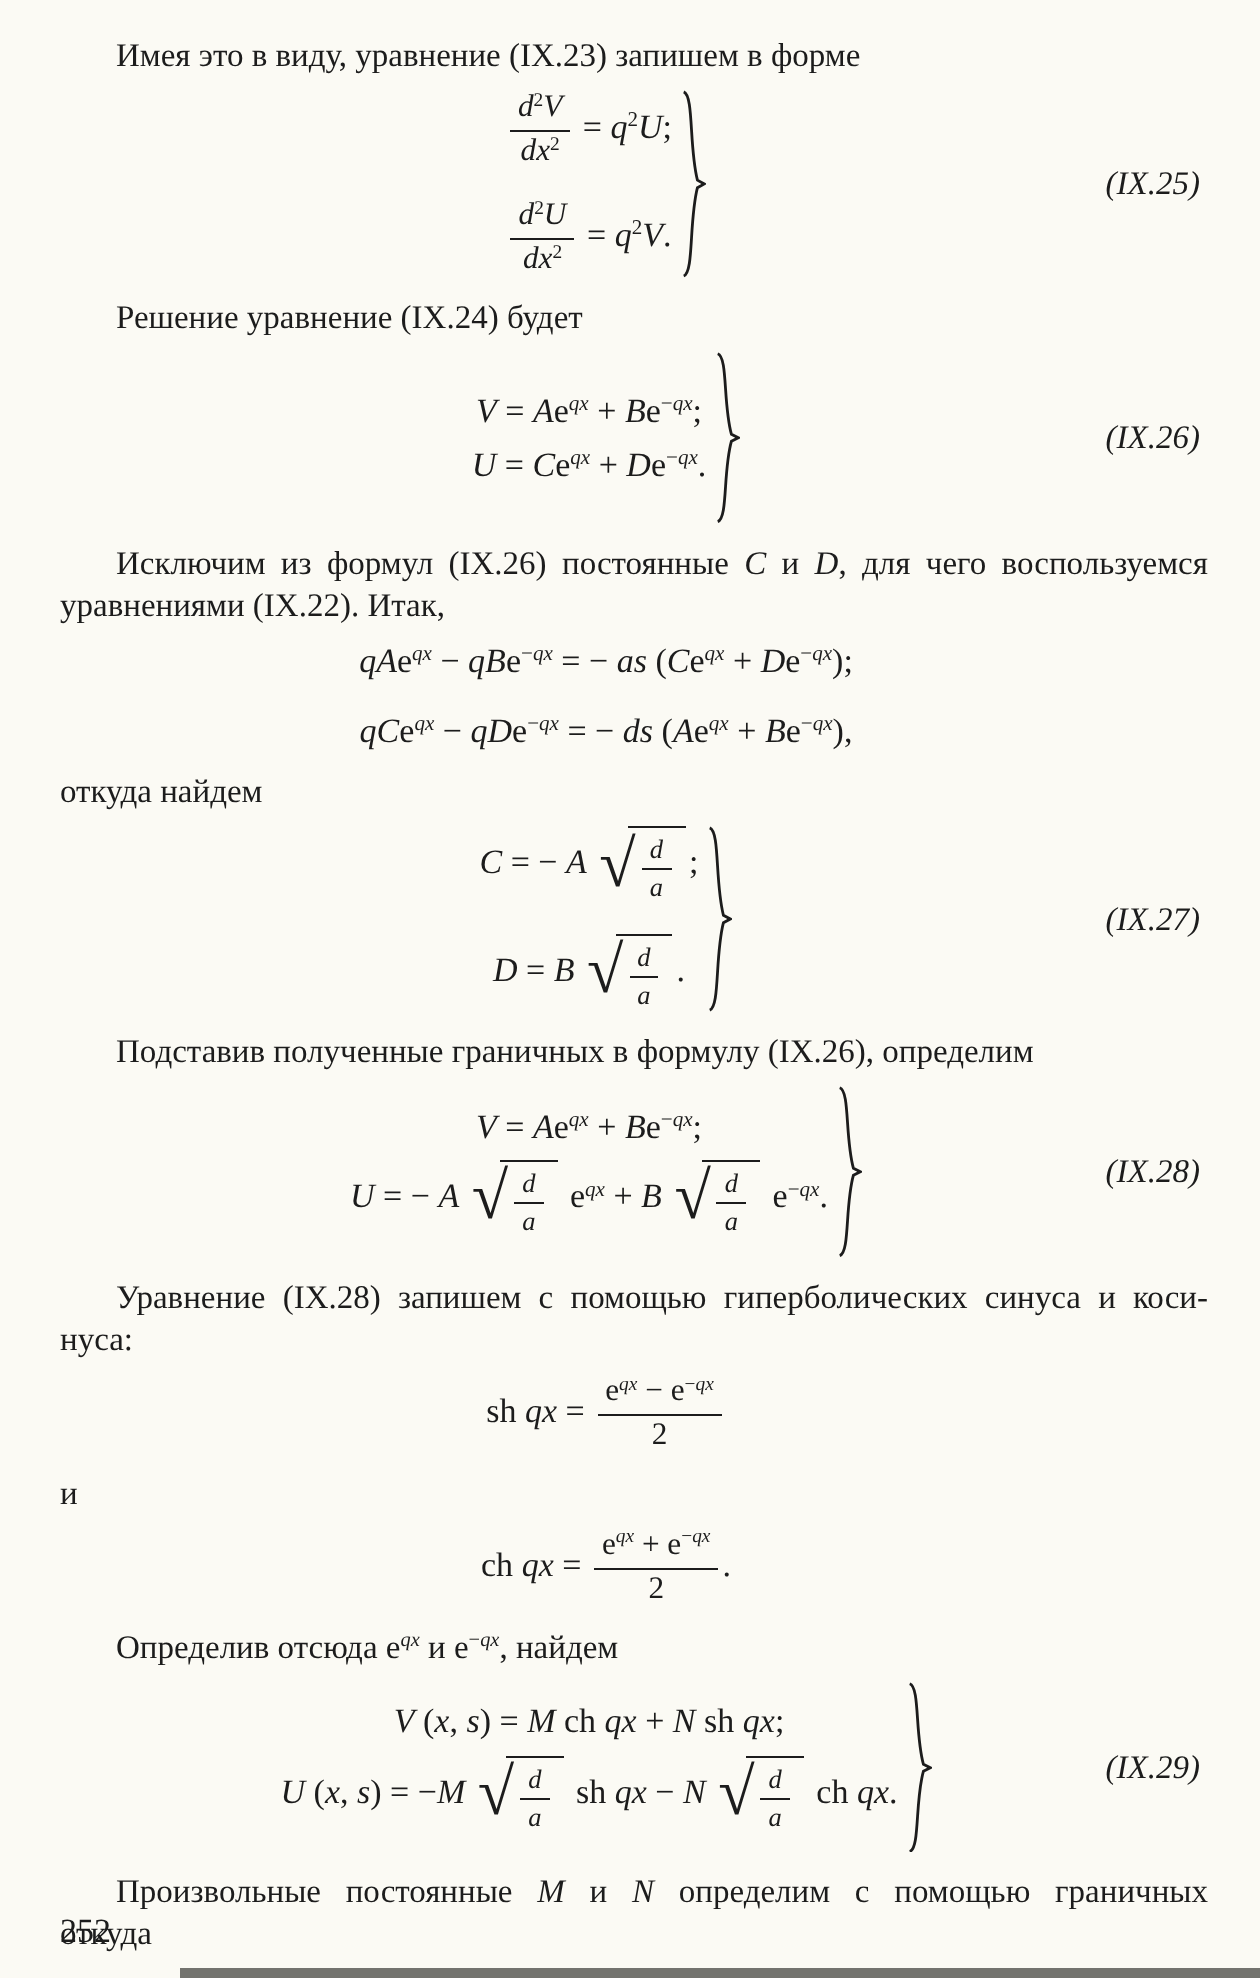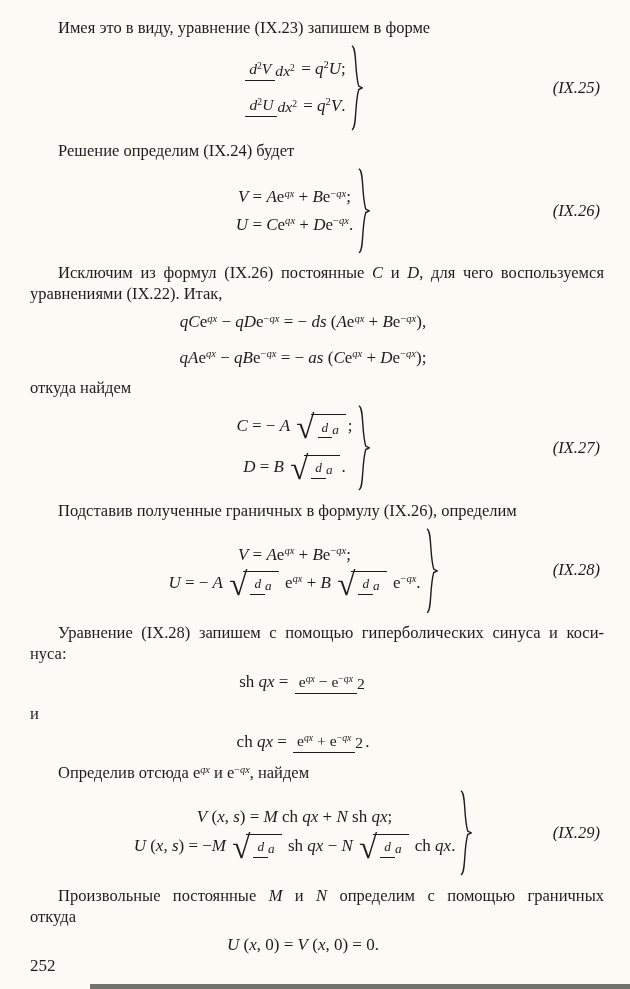--- a/index.html
+++ b/index.html
@@ -20,21 +20,21 @@
   
   .eqrow{position:relative;display:flex;justify-content:center;
     margin:7px 0 9px;font-size:17px;}
   .eqwrap{display:flex;align-items:stretch;transform:translateX(-14px);}
   .eqstack{display:flex;flex-direction:column;align-items:center;row-gap:6px;justify-content:center;}
   .eqstack.gap-wide{row-gap:14px;}
   .eqline{white-space:nowrap;line-height:1.25;}
   .eqlabel{position:absolute;right:4px;top:50%;transform:translateY(-50%);
     font-size:16.5px;font-style:italic;}
   
-  .frac{display:inline-flex;flex-direction:row;align-items:center;
+  .frac{display:inline-flex;flex-direction:column;align-items:center;
     vertical-align:middle;line-height:1.15;font-size:0.92em;margin:0 2px;}
   .frac .num{border-bottom:1.3px solid currentColor;padding:0 4px 2px;}
   .frac .den{padding-top:1px;}
   
   .sqrt{display:inline-flex;align-items:stretch;vertical-align:middle;margin:0 2px;}
   .sqrt .rad{display:flex;align-items:center;font-size:1.95em;line-height:0.8;
     font-style:italic;margin-right:-4px;}
   .sqrt .radicand{border-top:1.4px solid currentColor;display:flex;
     align-items:center;padding:3px 5px 1px 5px;}
   .radicand .frac{font-size:0.78em;}
@@ -64,43 +64,43 @@
                 <span class="den"><span class="it">dx</span><span class="sup">2</span></span>
               </span> = <span class="it">q</span><span class="sup">2</span><span class="it">V</span>.</div>
           </div>
           <svg class="bracesvg" viewBox="0 0 14 100" preserveAspectRatio="none">
     <path d="M1 1 C7 3, 4 30, 9 48 L13 50 L9 52 C4 70, 7 97, 1 99" fill="none" stroke="currentColor" stroke-width="1.4" vector-effect="non-scaling-stroke"></path>
   </svg>
         </div>
         <span class="eqlabel">(IX.25)</span>
       </div>
       <div class="para">
-        <div class="pline indent">Решение определим (IX.24) будет</div>
+        <div class="pline indent">Решение уравнение (IX.24) будет</div>
       </div>
       <div class="eqrow">
         <div class="eqwrap">
           <div class="eqstack">
             <div class="eqline"><span class="it">V</span> = <span class="it">A</span>e<span class="sup"><span class="it">qx</span></span> + <span class="it">B</span>e<span class="sup">−<span class="it">qx</span></span>;</div>
             <div class="eqline"><span class="it">U</span> = <span class="it">C</span>e<span class="sup"><span class="it">qx</span></span> + <span class="it">D</span>e<span class="sup">−<span class="it">qx</span></span>.</div>
           </div>
           <svg class="bracesvg" viewBox="0 0 14 100" preserveAspectRatio="none">
     <path d="M1 1 C7 3, 4 30, 9 48 L13 50 L9 52 C4 70, 7 97, 1 99" fill="none" stroke="currentColor" stroke-width="1.4" vector-effect="non-scaling-stroke"></path>
   </svg>
         </div>
         <span class="eqlabel">(IX.26)</span>
       </div>
       <div class="para">
         <div class="pline indent fill">Исключим из формул (IX.26) постоянные <span class="it">C</span> и <span class="it">D</span>, для чего воспользуемся</div>
         <div class="pline">уравнениями (IX.22). Итак,</div>
       </div>
       <div class="eqrow">
         <div class="eqwrap">
           <div class="eqstack gap-wide">
+            <div class="eqline"><span class="it">qA</span>e<span class="sup"><span class="it">qx</span></span> − <span class="it">qB</span>e<span class="sup">−<span class="it">qx</span></span> = − <span class="it">as</span> (<span class="it">C</span>e<span class="sup"><span class="it">qx</span></span> + <span class="it">D</span>e<span class="sup">−<span class="it">qx</span></span>);</div>
             <div class="eqline"><span class="it">qC</span>e<span class="sup"><span class="it">qx</span></span> − <span class="it">qD</span>e<span class="sup">−<span class="it">qx</span></span> = − <span class="it">ds</span> (<span class="it">A</span>e<span class="sup"><span class="it">qx</span></span> + <span class="it">B</span>e<span class="sup">−<span class="it">qx</span></span>),</div>
-            <div class="eqline"><span class="it">qA</span>e<span class="sup"><span class="it">qx</span></span> − <span class="it">qB</span>e<span class="sup">−<span class="it">qx</span></span> = − <span class="it">as</span> (<span class="it">C</span>e<span class="sup"><span class="it">qx</span></span> + <span class="it">D</span>e<span class="sup">−<span class="it">qx</span></span>);</div>
           </div>
         </div>
       </div>
       <div class="para">
         <div class="pline">откуда найдем</div>
       </div>
       <div class="eqrow">
         <div class="eqwrap">
           <div class="eqstack gap-wide">
             <div class="eqline"><span class="it">C</span> = − <span class="it">A</span> <span class="sqrt">

